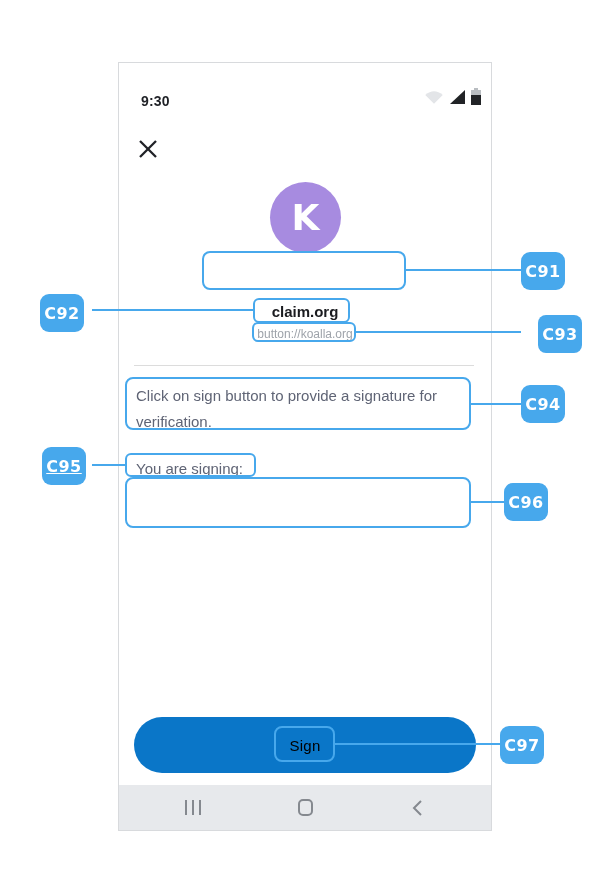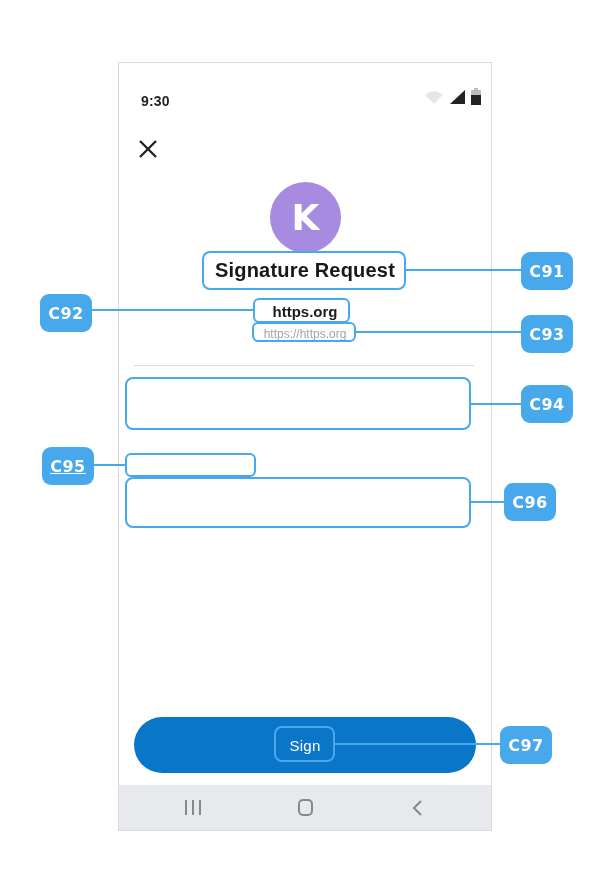--- a/index.html
+++ b/index.html
@@ -46,35 +46,35 @@
   .body-text{
     position:absolute;left:17px;width:332px;font-size:15px;line-height:26px;color:#5f6475;
   }
   .instruction{top:320px;}
   .signing-label{top:393px;}
   .signing-message{top:419px;}
   .sign-btn{
     position:absolute;left:15px;top:654px;width:342px;height:56px;border-radius:28px;
     background:#0a76c8;border:none;display:flex;align-items:center;justify-content:center;cursor:pointer;
   }
-  .sign-btn span{color:#ffffff;font-size:15px;font-weight:500;letter-spacing:.3px;}
+  .sign-btn span{color:#000000;font-size:15px;font-weight:500;letter-spacing:.3px;}
   .nav-bar{
     position:absolute;left:0;bottom:0;width:100%;height:45px;background:#e7e9ec;
     display:flex;align-items:center;justify-content:space-between;padding:0 62px;box-sizing:border-box;
   }
   .nav-item{width:24px;height:24px;display:flex;align-items:center;justify-content:center;cursor:pointer;}
   .recents{display:flex;gap:5px;}
   .recents i{display:block;width:2px;height:15px;background:#85898f;}
   .home-glyph{width:15px;height:17px;border:2px solid #85898f;border-radius:5px;box-sizing:border-box;}
   .ann-box{
     position:absolute;border:2px solid #47a8ec;background:transparent;box-sizing:border-box;z-index:10;
   }
   .ann-line{position:absolute;height:2px;background:#47a8ec;z-index:9;}
   .badge{
-    position:absolute;width:52px;height:38px;border-radius:9px;background:#47a8ec;z-index:11;
+    position:absolute;width:44px;height:38px;border-radius:9px;background:#47a8ec;z-index:11;
     display:flex;align-items:center;justify-content:center;
     color:#ffffff;font-size:16px;font-weight:700;letter-spacing:.5px;
     font-family:"DejaVu Sans", sans-serif;
   }
   .r8{border-radius:8px;} .r6{border-radius:6px;}
 </style>
 </head>
 <body>
 
 <div class="canvas">
@@ -107,26 +107,27 @@
       <svg width="22" height="22" viewBox="0 0 22 22">
         <line x1="3" y1="3" x2="19" y2="19" stroke="#1f2126" stroke-width="2.3"></line>
         <line x1="19" y1="3" x2="3" y2="19" stroke="#1f2126" stroke-width="2.3"></line>
       </svg>
     </div>
 
     <div class="avatar">
       <span>K</span>
     </div>
 
-    <div class="title">Signature Request</div>
-    <div class="site-name">https.org</div>
-    <div class="site-url">https://https.org</div>
+    <div class="site-name">claim.org</div>
+    <div class="site-url">button://koalla.org</div>
 
     <div class="divider"></div>
 
+    <div class="body-text instruction">Click on sign button to provide a signature for verification.</div>
+    <div class="body-text signing-label">You are signing:</div>
 
     <button class="sign-btn">
       <span>Sign</span>
     </button>
 
     <div class="nav-bar">
       <div class="nav-item">
         <span class="recents">
             <i></i>
             <i></i>
@@ -155,19 +156,19 @@
   <div class="ann-box r8" style="left:202px;top:251px;width:204px;height:39px;"></div>
   <div class="ann-box r6" style="left:253px;top:298px;width:97px;height:25px;"></div>
   <div class="ann-box r6" style="left:252px;top:322px;width:104px;height:20px;"></div>
   <div class="ann-box r8" style="left:125px;top:377px;width:346px;height:53px;"></div>
   <div class="ann-box r6" style="left:125px;top:453px;width:131px;height:24px;"></div>
   <div class="ann-box r8" style="left:125px;top:477px;width:346px;height:51px;"></div>
   <div class="ann-box r8" style="left:274px;top:726px;width:61px;height:36px;"></div>
 
   <div class="badge" style="left:521px;top:252px;">C91</div>
   <div class="badge" style="left:40px;top:294px;">C92</div>
-  <div class="badge" style="left:521px;top:315px;">C93</div>
+  <div class="badge" style="left:538px;top:315px;border-radius:8px;">C93</div>
   <div class="badge" style="left:521px;top:385px;">C94</div>
   <div class="badge" style="left:42px;top:447px;text-decoration:underline;">C95</div>
   <div class="badge" style="left:504px;top:483px;">C96</div>
   <div class="badge" style="left:500px;top:726px;">C97</div>
 
 </div>
 
 </body></html>

